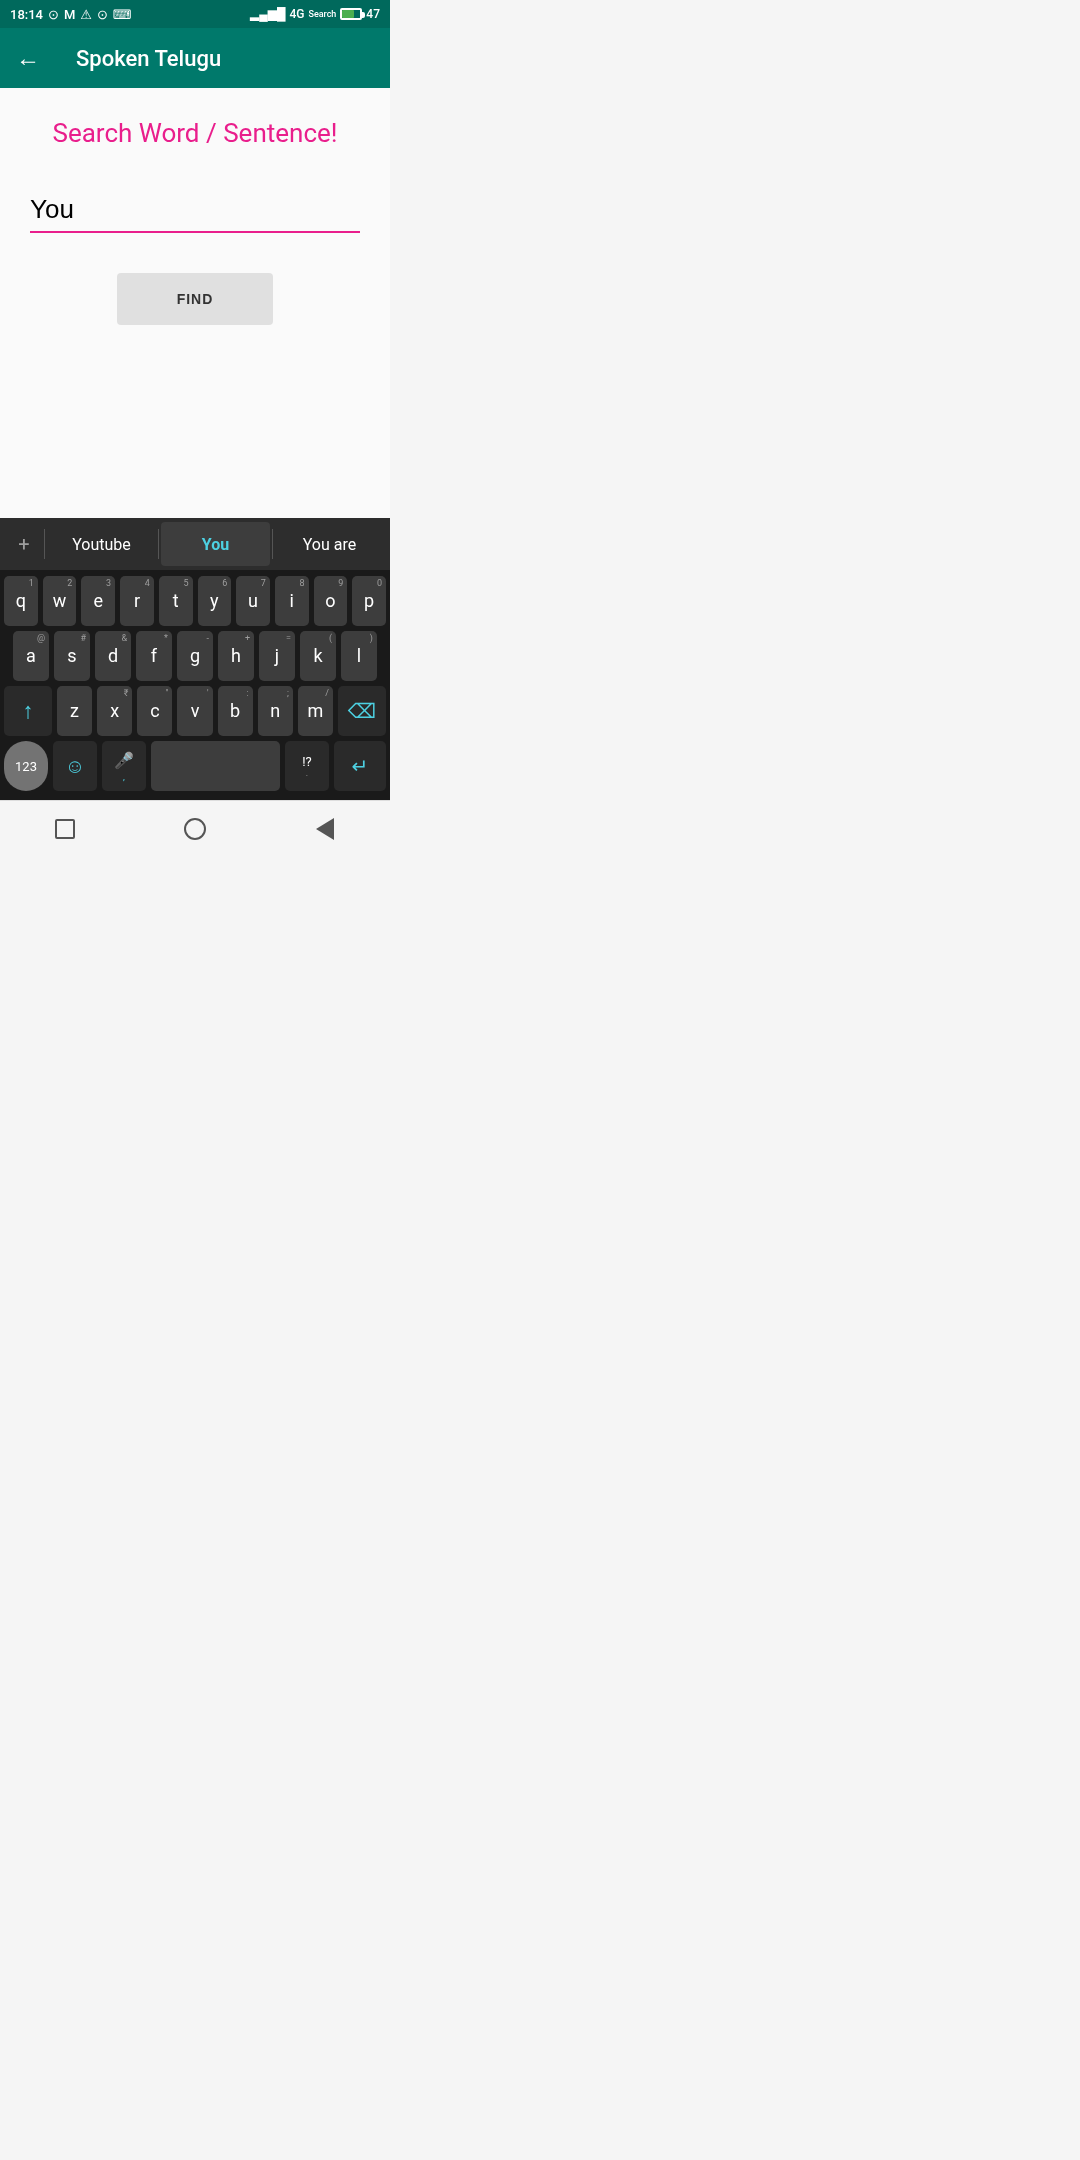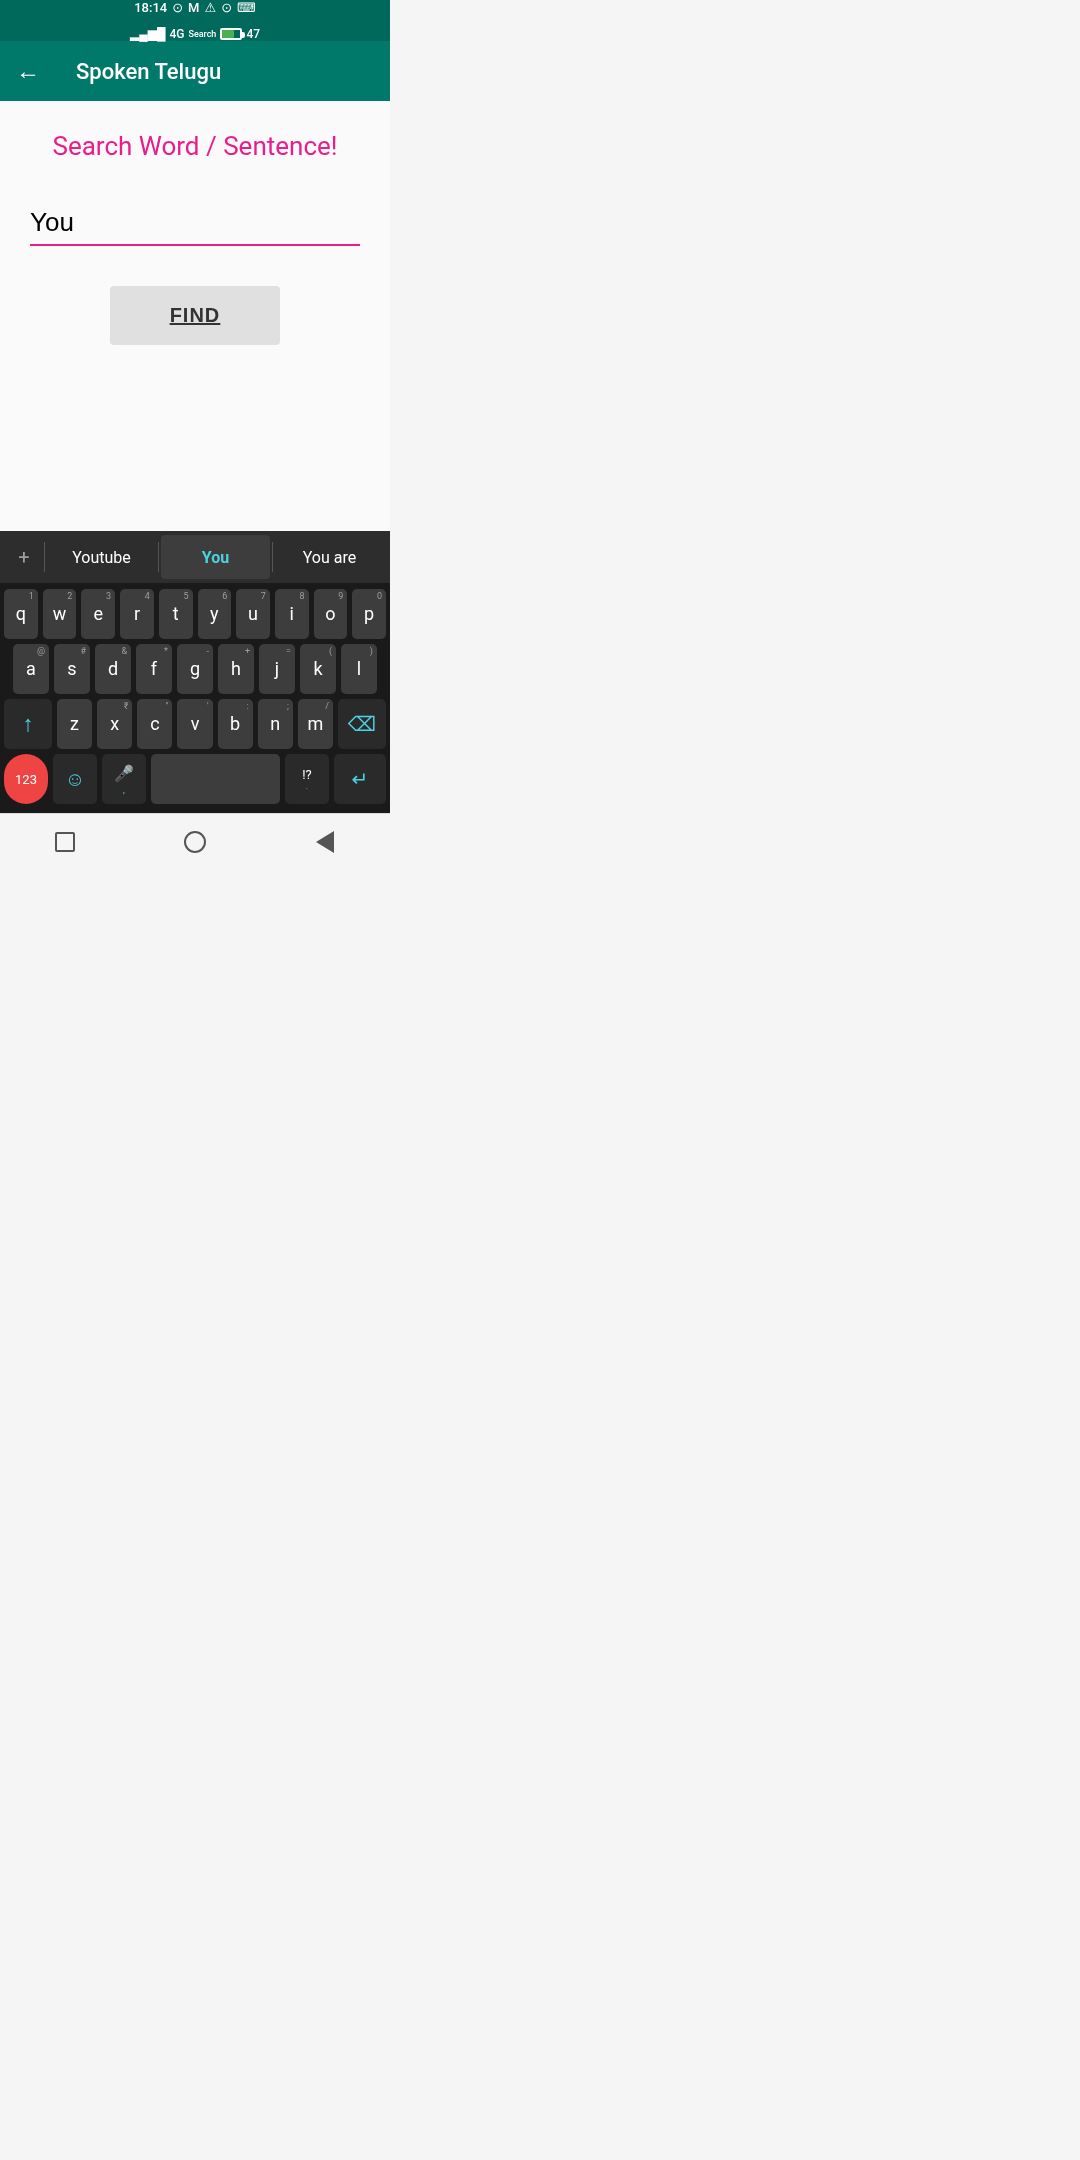--- a/index.html
+++ b/index.html
@@ -10,28 +10,27 @@
       min-height: 780px;
       font-family: 'Roboto', Arial, sans-serif;
       background: #f5f5f5;
       overflow-x: hidden;
     }
 
     
     .status-bar {
       background: #00695c;
       color: white;
-      height: 41px;
+      height: 28px;
       display: flex;
       align-items: center;
       justify-content: space-between;
       padding: 0 10px;
       font-size: 13px;
       font-weight: 500;
-      flex-direction: column;
     }
     .status-left { display: flex; align-items: center; gap: 5px; }
     .status-right { display: flex; align-items: center; gap: 4px; font-size: 12px; }
     .battery-icon {
       display: inline-block;
       width: 22px; height: 12px;
       border: 2px solid white;
       border-radius: 2px;
       position: relative;
     }
@@ -105,26 +104,25 @@
       caret-color: #000;
     }
 
     .find-button {
       display: block;
       margin: 0 auto;
       background: #e0e0e0;
       border: none;
       border-radius: 4px;
       padding: 18px 60px;
-      font-size: 20px;
+      font-size: 14px;
       font-weight: 700;
       letter-spacing: 1px;
       color: #333;
       cursor: pointer;
-      text-decoration: underline;
     }
 
     
     .keyboard {
       background: #1a1a1a;
       padding: 0;
       width: 100%;
     }
 
     
@@ -218,21 +216,21 @@
       background: #2a2a2a;
       min-width: 48px;
       max-width: 52px;
     }
     .key-backspace {
       background: #2a2a2a;
       min-width: 48px;
       max-width: 52px;
     }
     .key-123 {
-      background: #ef4444;
+      background: #737373;
       min-width: 44px;
       max-width: 48px;
       font-size: 13px;
       border-radius: 22px;
     }
     .key-emoji {
       background: #2a2a2a;
       min-width: 44px;
       max-width: 48px;
     }

